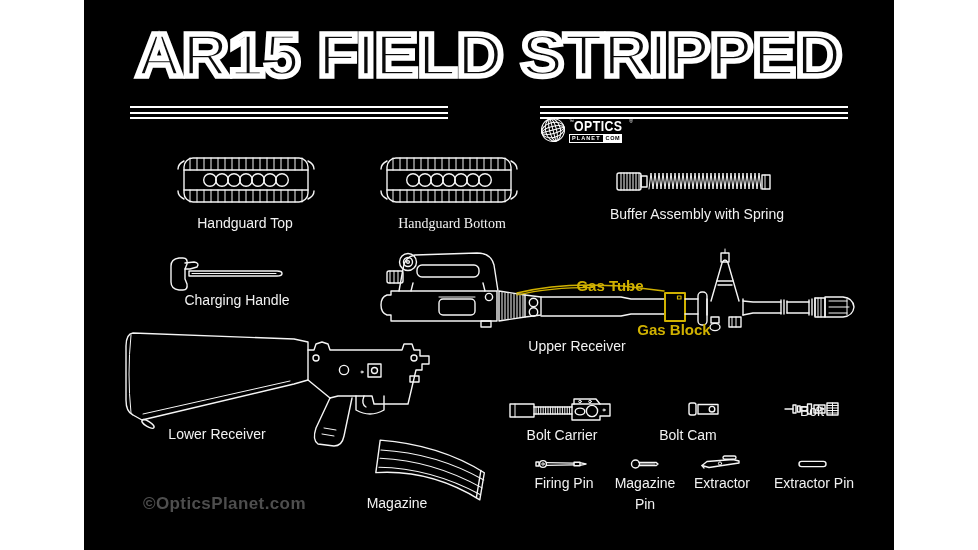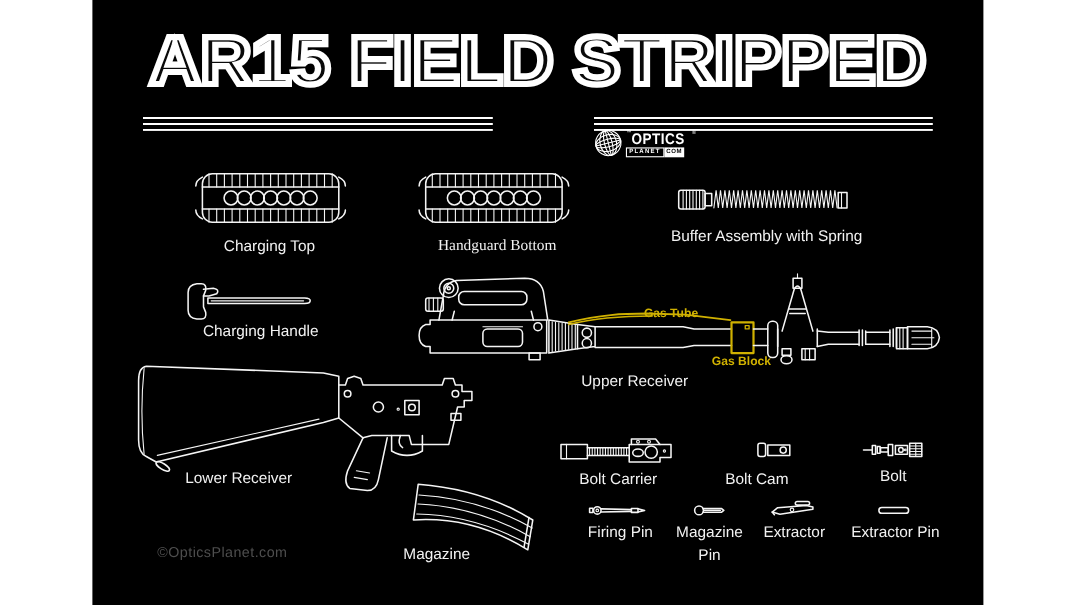--- a/index.html
+++ b/index.html
@@ -9,22 +9,22 @@
   .abs{position:absolute;}
   svg.part{position:absolute;overflow:visible;}
   svg.part *{vector-effect:non-scaling-stroke;}
   .stroke{stroke:#f5f5f5;stroke-width:1.4;fill:none;stroke-linejoin:round;stroke-linecap:round;}
   .thin{stroke:#f5f5f5;stroke-width:1;fill:none;stroke-linecap:round;}
   .ystroke{stroke:#d0b100;fill:none;stroke-linejoin:round;stroke-linecap:round;}
   .plabel{position:absolute;transform:translateX(-50%);color:#f2f2f2;
           font-size:14px;line-height:21px;font-weight:500;text-align:center;white-space:nowrap;}
   .plabel.wrap{white-space:normal;width:84px;}
   .ylabel{position:absolute;transform:translateX(-50%);color:#d0b100;
-          font-size:11px;line-height:15px;font-weight:700;white-space:nowrap;}
-  .copyright{position:absolute;color:#4e4e4e;font-size:13px;letter-spacing:.4px;}
+          font-size:15px;line-height:15px;font-weight:700;white-space:nowrap;}
+  .copyright{position:absolute;color:#4e4e4e;font-size:17px;letter-spacing:.4px;font-weight:bold;}
   .rule{position:absolute;height:13px;
         background:repeating-linear-gradient(#ffffff 0 2.1px, transparent 2.1px 5.6px);}
   .logo{position:absolute;left:455px;top:96px;display:flex;align-items:center;gap:2px;margin-top:20px;}
   .logo-text{display:flex;flex-direction:column;align-items:flex-start;}
   .logo-row1{display:flex;align-items:flex-start;color:#ffffff;}
   .logo-optics{font-size:14px;font-weight:700;letter-spacing:.5px;transform:scaleX(.88);transform-origin:left;}
   .logo-mark{font-size:5px;line-height:6px;color:#ffffff;}
   .logo-row2{display:flex;align-items:stretch;margin-top:0;}
   .logo-planet{font-size:5.5px;font-weight:700;color:#ffffff;border:0.8px solid #ffffff;
                padding:0 2px;letter-spacing:1.1px;line-height:7px;}
@@ -258,30 +258,30 @@
       <rect class="stroke" x="24" y="1" width="13" height="3.2" rx="1.6"></rect>
       <path class="stroke" d="M3,10.5L8,6.5L34,4.5L40,6L40,8L10,12.5Z"></path>
       <circle class="thin" cx="21" cy="8.5" r="1.6"></circle>
       <path class="stroke" d="M3,10.5L5,13"></path>
     </svg>
 
     <svg class="part" style="left:713px;top:459px;" width="32" height="10" viewBox="0 0 32 10">
       <rect class="stroke" x="2" y="2.4" width="27" height="5.2" rx="2.6"></rect>
     </svg>
 
-    <div class="plabel" style="left:161px;top:213px;">Charging Top</div>
+    <div class="plabel" style="left:161px;top:213px;">Handguard Top</div>
     <div class="plabel" style="left:368px;top:213px;font-family:Liberation Serif, serif;">Handguard Bottom</div>
     <div class="plabel" style="left:153px;top:290px;">Charging Handle</div>
     <div class="plabel" style="left:613px;top:204px;">Buffer Assembly with Spring</div>
     <div class="plabel" style="left:493px;top:336px;">Upper Receiver</div>
     <div class="plabel" style="left:133px;top:424px;">Lower Receiver</div>
     <div class="plabel" style="left:293px;top:493px;margin-left:20px;">Magazine</div>
     <div class="plabel" style="left:478px;top:425px;">Bolt Carrier</div>
     <div class="plabel" style="left:604px;top:425px;">Bolt Cam</div>
-    <div class="plabel" style="left:728px;top:422px;">Bolt</div>
+    <div class="plabel" style="left:728px;top:401px;">Bolt</div>
     <div class="plabel" style="left:480px;top:473px;">Firing Pin</div>
     <div class="plabel wrap" style="left:561px;top:473px;">Magazine Pin</div>
     <div class="plabel" style="left:638px;top:473px;">Extractor</div>
     <div class="plabel wrap" style="left:730px;top:473px;">Extractor Pin</div>
 
     <div class="ylabel" style="left:526px;top:278px;">Gas Tube</div>
     <div class="ylabel" style="left:590px;top:322px;">Gas Block</div>
 
     <div class="copyright" style="left:59px;top:494px;">©OpticsPlanet.com</div>
 

